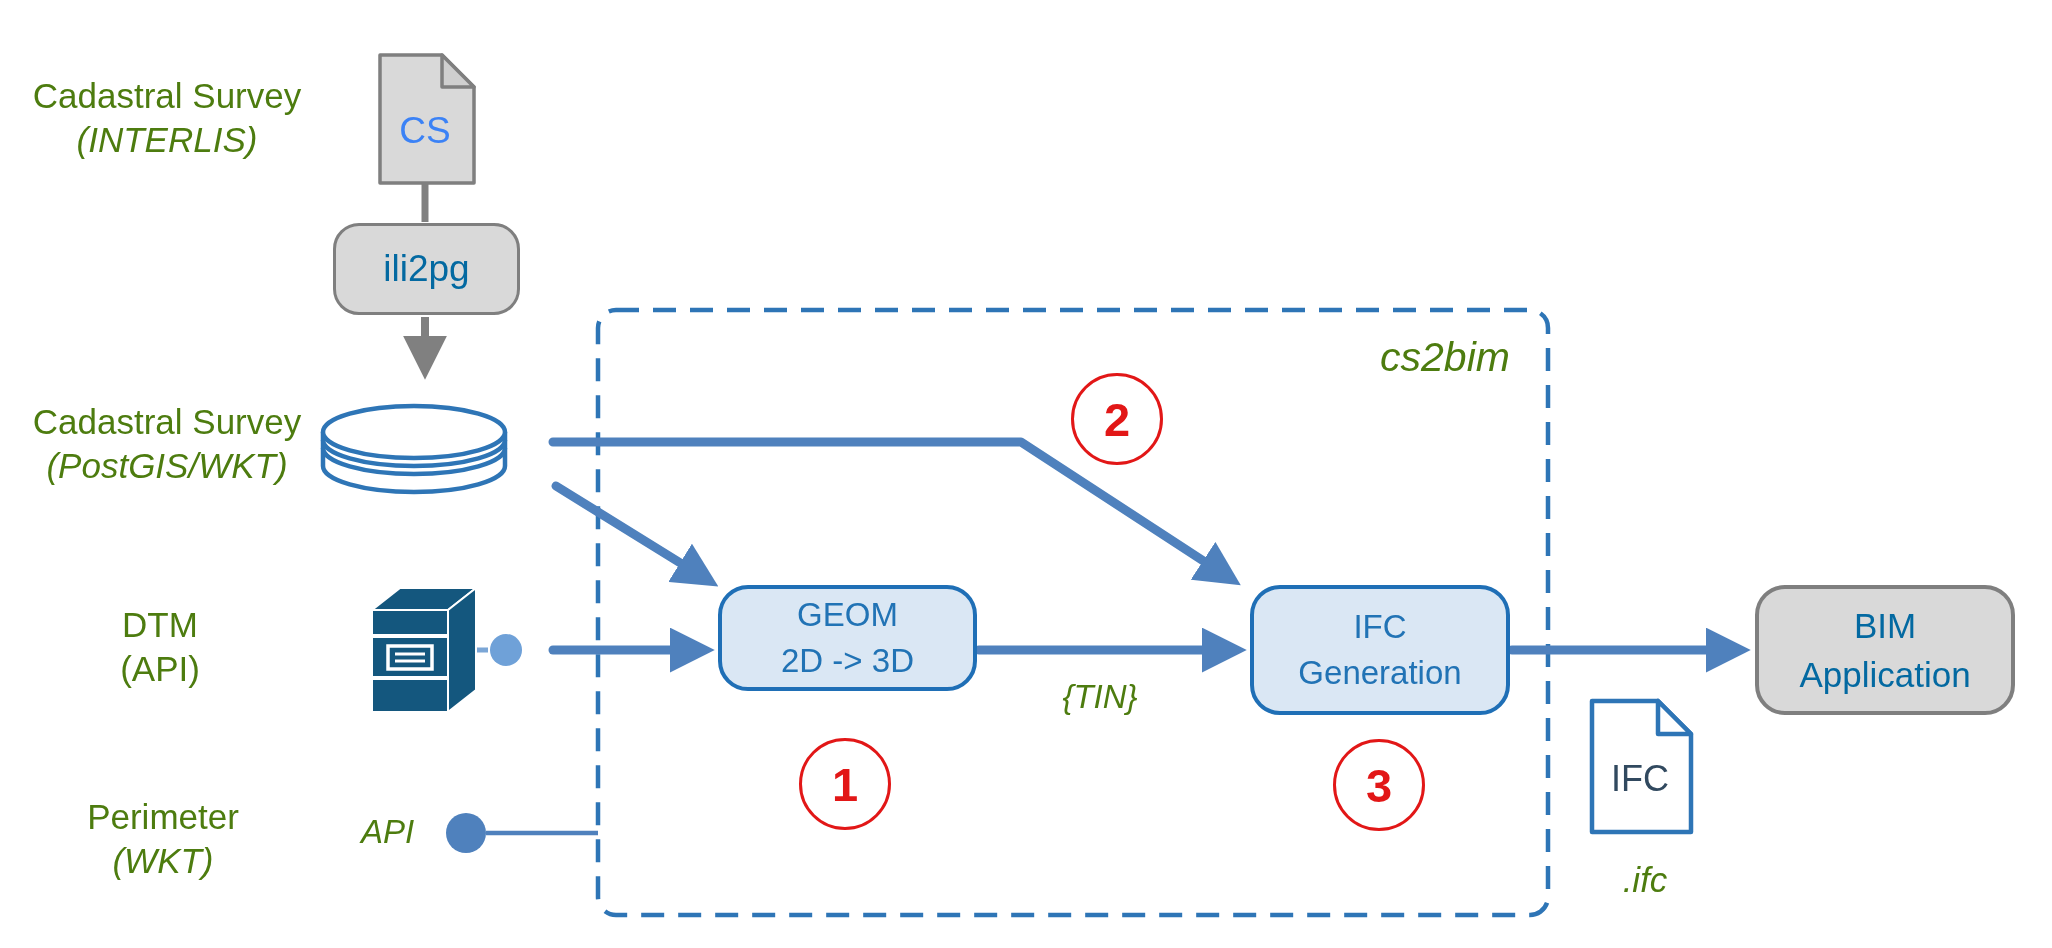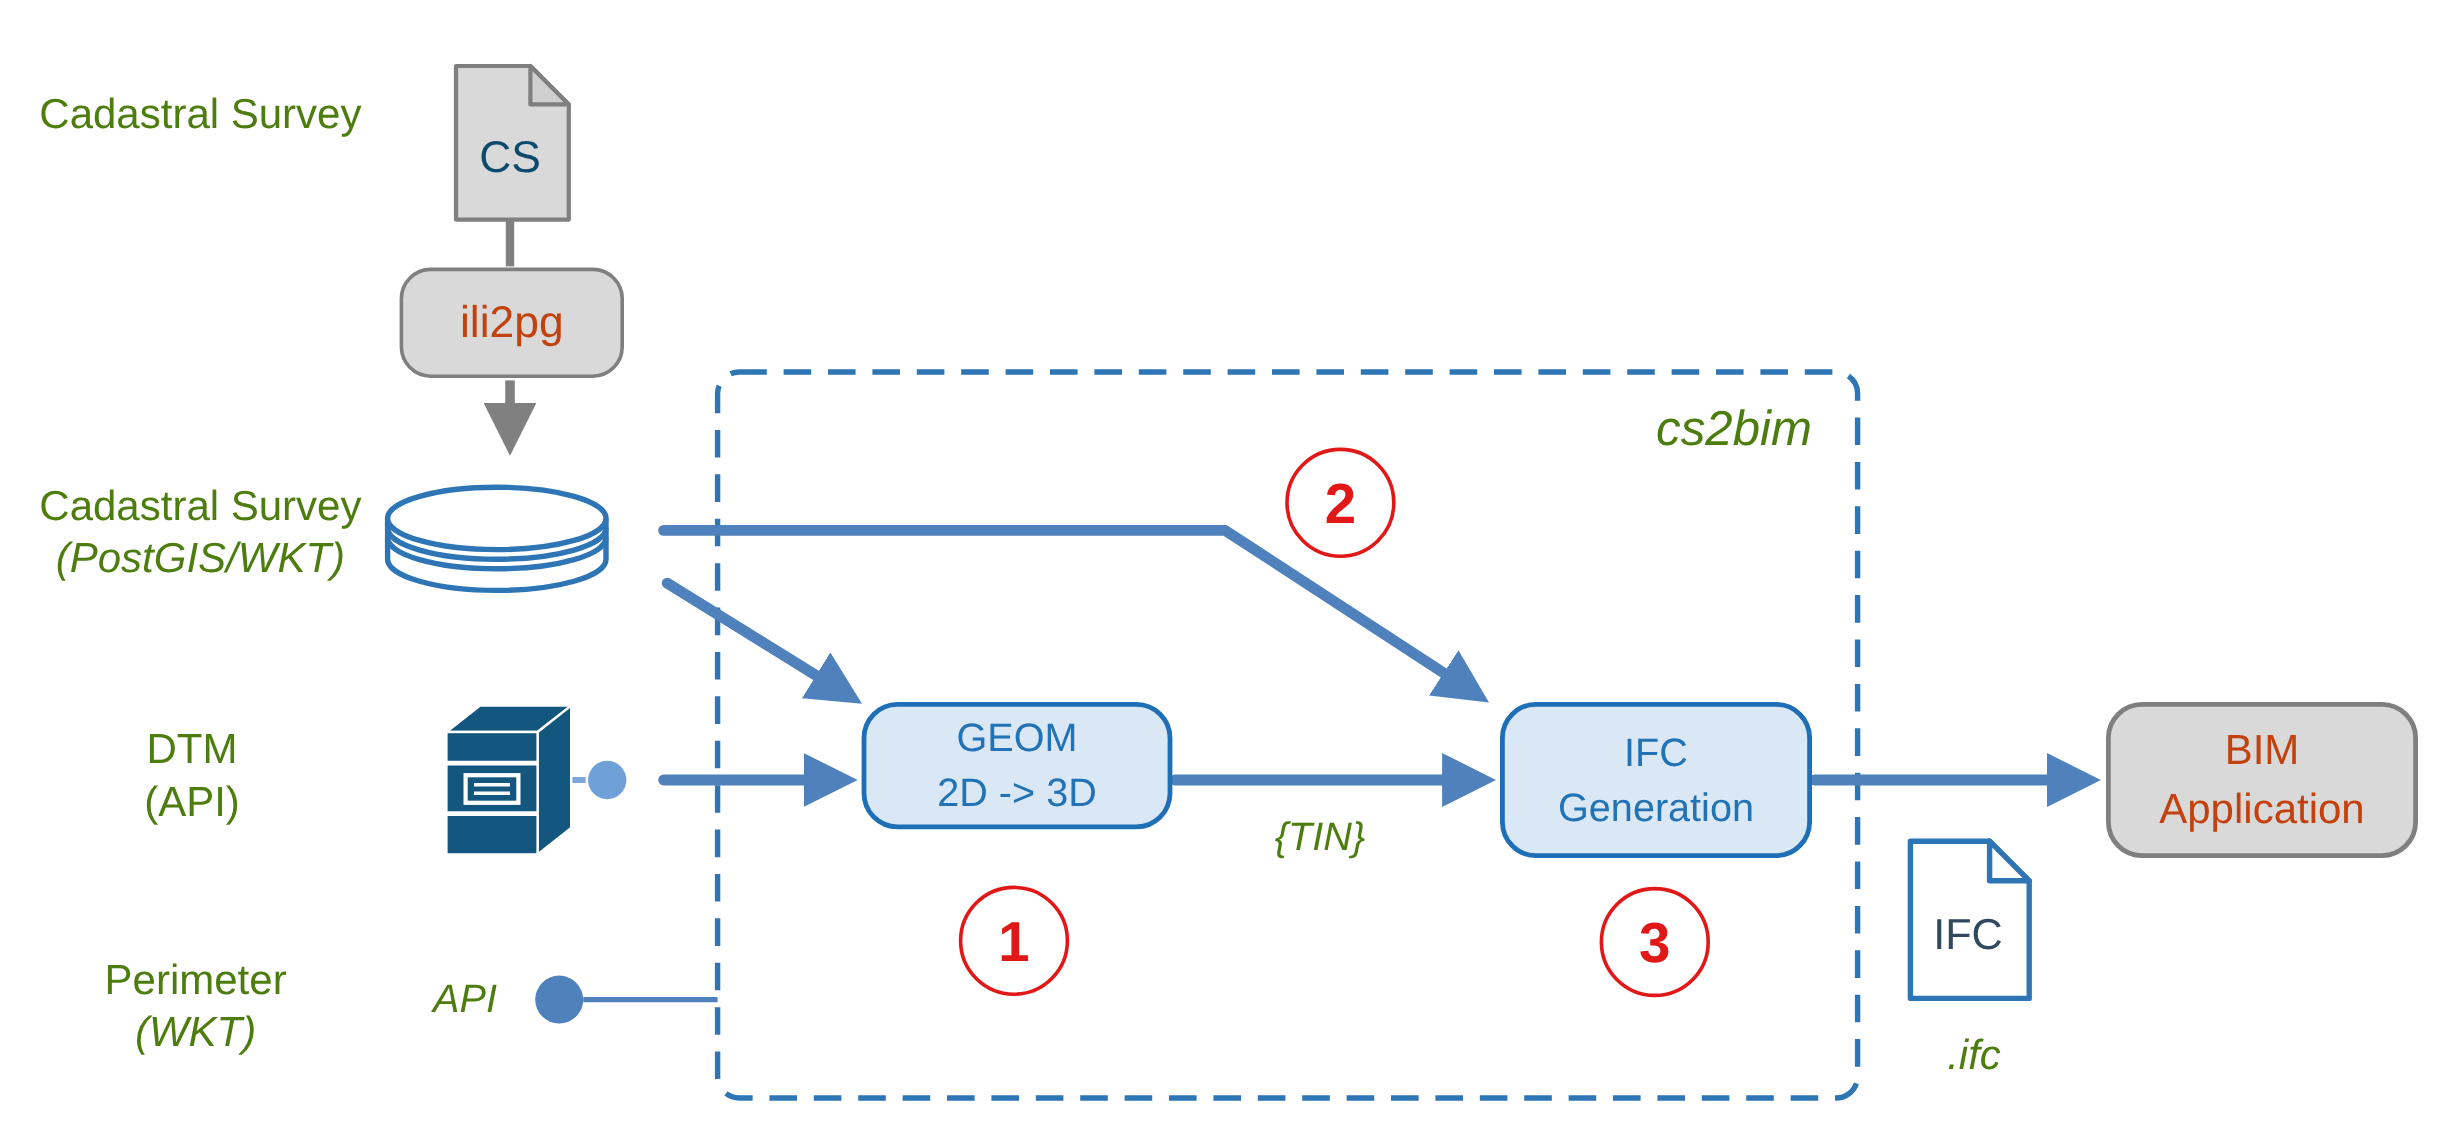--- a/index.html
+++ b/index.html
@@ -15,29 +15,29 @@
   .lbl-perimeter{left:43px;top:795px;width:240px;}
   .lbl-api{left:345px;top:811px;width:85px;font-style:italic;font-size:33px;text-align:center;}
   .lbl-cs2bim{left:1355px;top:332px;width:180px;font-style:italic;font-size:41px;text-align:center;}
   .lbl-tin{left:1035px;top:676px;width:130px;font-style:italic;font-size:33px;text-align:center;}
   .lbl-ifcext{left:1595px;top:858px;width:100px;font-style:italic;font-size:35px;text-align:center;}
   
   .node{position:absolute;display:flex;flex-direction:column;align-items:center;
         justify-content:center;text-align:center;box-sizing:border-box;}
   .node-blue{background:#dae7f4;border:4px solid #1f6fb6;border-radius:30px;
              color:#2173b5;font-size:33px;line-height:1.4;}
-  .node-gray{background:#d9d9d9;border:3px solid #7f7f7f;color:#c2410c;}
+  .node-gray{background:#d9d9d9;border:3px solid #7f7f7f;color:#0369a1;}
   .node-geom{left:718px;top:585px;width:259px;height:106px;}
   .node-ifcgen{left:1250px;top:585px;width:260px;height:130px;}
   .node-bim{left:1755px;top:585px;width:260px;height:130px;border-radius:30px;
             font-size:35px;line-height:1.4;border-width:4px;}
   .node-ili2pg{left:333px;top:223px;width:187px;height:92px;border-radius:26px;font-size:37px;}
   
   .doc-text{position:absolute;text-align:center;white-space:nowrap;}
-  .cs-text{left:377px;top:110px;width:96px;color:#0c4a6e;font-size:37px;}
+  .cs-text{left:377px;top:110px;width:96px;color:#3b82f6;font-size:37px;}
   .ifc-text{left:1590px;top:758px;width:100px;color:#31495f;font-size:36px;}
   
   .badge{position:absolute;width:92px;height:92px;border:3px solid #e21717;
          border-radius:50%;color:#e21717;font-size:47px;font-weight:600;
          display:flex;align-items:center;justify-content:center;box-sizing:border-box;
          background:transparent;}
   .badge-1{left:799px;top:738px;}
   .badge-2{left:1071px;top:373px;}
   .badge-3{left:1333px;top:739px;}
   svg{position:absolute;left:0;top:0;}
@@ -101,20 +101,21 @@
   </g>
 
   <g>
     <path d="M1592,701 h66 l33,33 v98 h-99 z" fill="#ffffff" stroke="#2e75b6" stroke-width="4.5" stroke-linejoin="round"></path>
     <path d="M1658,701 v33 h33 z" fill="#ffffff" stroke="#2e75b6" stroke-width="4.5" stroke-linejoin="round"></path>
   </g>
 </svg>
 
 <div class="lbl lbl-interlis">
   <div>Cadastral Survey</div>
+  <div class="it">(INTERLIS)</div>
 </div>
 
 <div class="lbl lbl-postgis">
   <div>Cadastral Survey</div>
   <div class="it">(PostGIS/WKT)</div>
 </div>
 
 <div class="lbl lbl-dtm">
   <div>DTM</div>
   <div>(API)</div>

